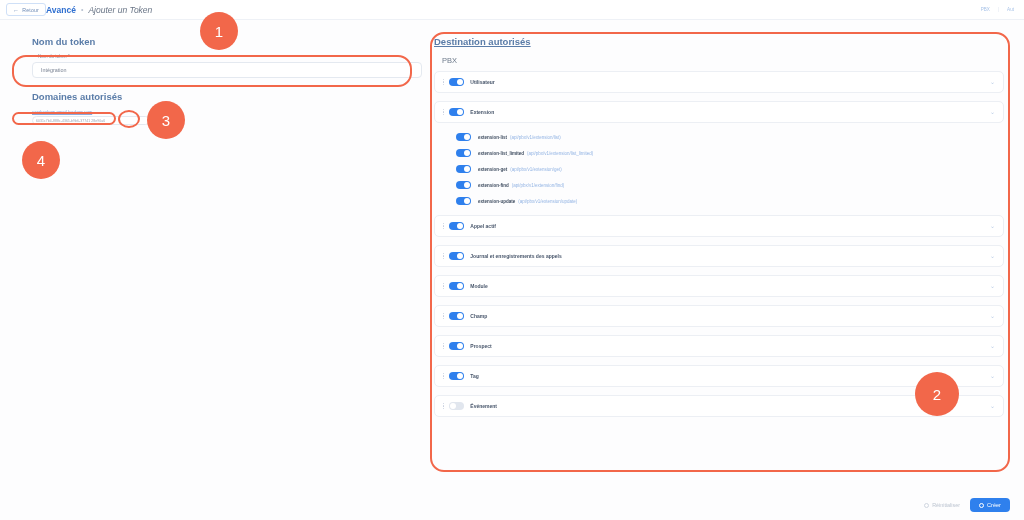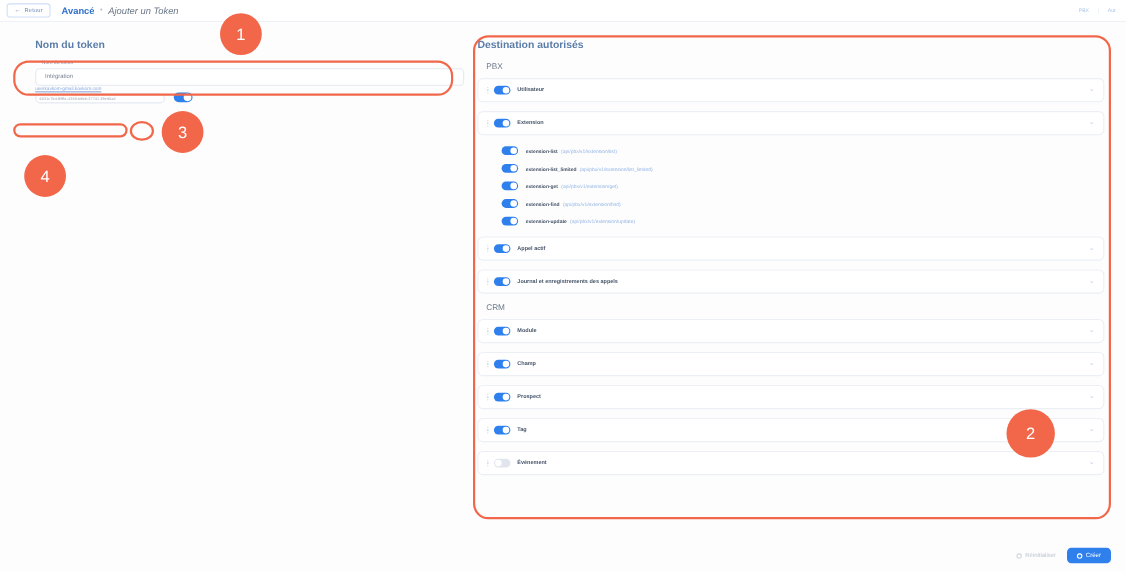--- a/index.html
+++ b/index.html
@@ -17,21 +17,21 @@
     display: flex; align-items: center; padding: 0 6px;
     background: #ffffff; border-bottom: 1px solid #eef1f6;
   }
   .back-btn {
     display: inline-flex; align-items: center; gap: 3px;
     height: 13px; padding: 0 6px;
     border: 1px solid #cfe0f7; border-radius: 3px;
     background: #fff; color: #6d8ab5; font-size: 5.2px; letter-spacing: .2px;
   }
   .back-arrow { font-size: 6px; color: #6d8ab5; line-height: 1; }
-  .crumb-wrap { display: flex; align-items: center; gap: 5px; margin-left: 10px; }
+  .crumb-wrap { display: flex; align-items: center; gap: 5px; margin-left: 0; }
   .crumb-active { color: #2f6fd0; font-size: 8.5px; font-weight: 600; }
   .crumb-dot { color: #b9c3d2; font-size: 7px; }
   .crumb { color: #6a7687; font-size: 8.5px; font-style: italic; }
   .topbar-right { margin-left: auto; display: flex; align-items: center; gap: 8px; padding-right: 4px; }
   .top-link { color: #a8c3e8; font-size: 4.6px; }
   .top-sep { color: #dde4ee; font-size: 4.6px; }
 
   
   .left-col { position: absolute; left: 32px; top: 36px; width: 400px; }
   .sec-title { color: #5a7ca8; font-size: 9.5px; font-weight: 600; margin-bottom: 7px; }
@@ -56,21 +56,21 @@
   
   .toggle { width: 15px; height: 8px; border-radius: 5px; background: #2f80ed; position: relative; flex: 0 0 auto; }
   .toggle .knob { position: absolute; width: 6px; height: 6px; border-radius: 50%; background: #fff; top: 1px; right: 1px; }
   .toggle.off { background: #e1e6ee; }
   .toggle.off .knob { right: auto; left: 1px; }
   .toggle.big { width: 17px; height: 9px; }
   .toggle.big .knob { width: 7px; height: 7px; }
 
   
   .right-panel { position: absolute; left: 434px; top: 36px; width: 576px; }
-  .panel-title { color: #5a7ca8; font-size: 9.5px; font-weight: 600; margin-bottom: 9px; }
+  .panel-title { color: #5a7ca8; font-size: 9.5px; font-weight: 600; margin-bottom: 9px; text-decoration: underline; }
   .group-label { color: #6e7b8c; font-size: 7.5px; margin: 5px 0 6px 8px; }
 
   .perm-card {
     width: 570px; min-height: 22px; border: 1px solid #eceff4; border-radius: 5px;
     background: #fff; display: flex; align-items: center; padding: 0 8px; margin-bottom: 8px;
   }
   .grip { display: flex; flex-direction: column; gap: 1px; margin-right: 5px; }
   .grip i { width: 1.3px; height: 1.3px; background: #c6cede; border-radius: 50%; display: block; }
   .perm-label { color: #48566b; font-size: 5px; font-weight: 600; margin-left: 6px; }
   .chev { margin-left: auto; color: #b9cbe6; font-size: 6px; line-height: 1; }
@@ -121,20 +121,21 @@
     </div>
   </div>
 
   <div class="left-col">
     <div class="sec-title">Nom du token</div>
     <div class="field-label">Nom du token *</div>
     <div class="text-input">
       <span>Intégration</span>
     </div>
 
+    <div class="sec-title domains-title">Domaines autorisés</div>
     <div class="domain-row">
       <div class="domain-box">
         <span class="domain-name">userkavkom-gmail.kavkom.com</span>
         <div class="domain-id">
           <span>6031c7b4-888c-4365-b9b6-37741 28e90a6</span>
         </div>
       </div>
       <div class="toggle big" style="margin-top:6px;">
         <div class="knob"></div>
       </div>
@@ -223,21 +224,20 @@
             <i></i>
             <i></i>
             <i></i>
           </span>
           <span class="toggle">
             <span class="knob"></span>
           </span>
           <span class="perm-label">Journal et enregistrements des appels</span>
           <span class="chev">⌄</span>
         </div>
-        <div class="group-label">CRM</div>
         <div class="perm-card">
           <span class="grip">
             <i></i>
             <i></i>
             <i></i>
           </span>
           <span class="toggle">
             <span class="knob"></span>
           </span>
           <span class="perm-label">Module</span>

